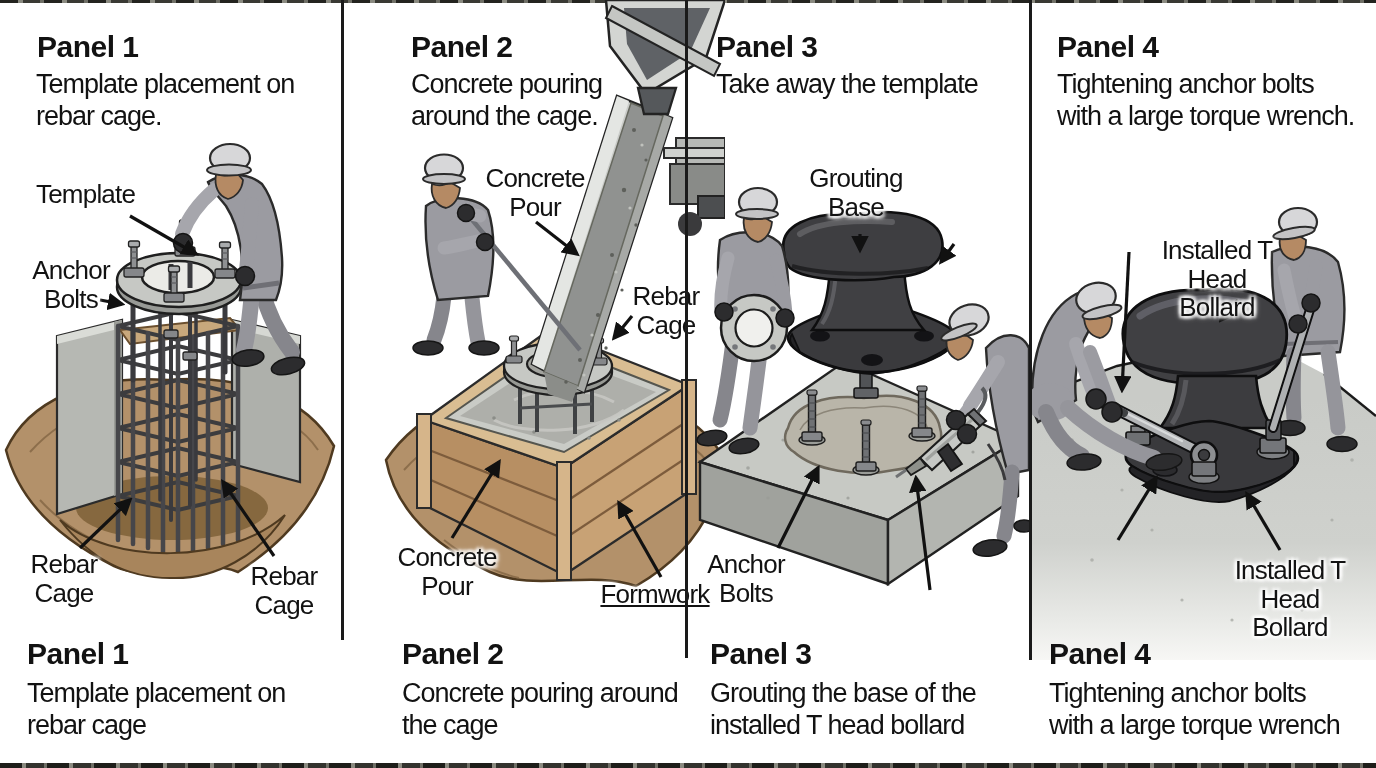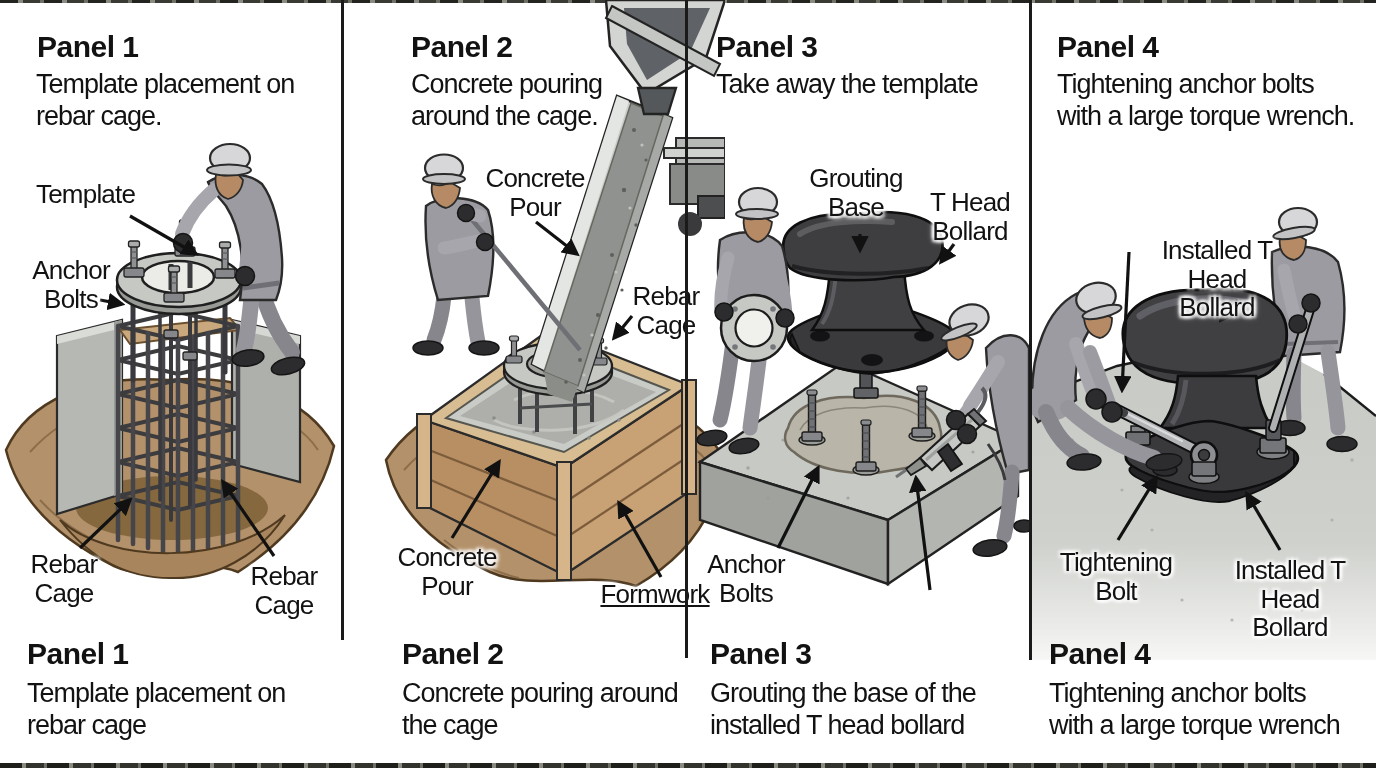--- a/index.html
+++ b/index.html
@@ -365,22 +365,20 @@
         <line x1="172" y1="234" x2="172" y2="250" marker-end="url(#a3)"></line>
         <line x1="266" y1="244" x2="253" y2="262" marker-end="url(#a3)"></line>
         <line x1="90" y1="548" x2="130" y2="468" marker-end="url(#a3)"></line>
         <line x1="242" y1="590" x2="228" y2="478" marker-end="url(#a3)"></line>
       </g>
     </svg>
     <div class="txt h-top" style="left:28px;top:30px;">Panel 3</div>
     <div class="txt lab center" style="left:118px;top:164px;width:100px;">Grouting
 Base</div>
     <div class="txt sub" style="left:28px;top:68px;width:300px;">Take away the template</div>
-    <div class="txt lab center" style="left:238px;top:188px;width:88px;">T Head
-Bollard</div>
     <div class="txt lab center" style="left:16px;top:550px;width:84px;">Anchor
 Bolts</div>
     <div class="txt h-bot" style="left:22px;top:637px;">Panel 3</div>
     <div class="txt cap" style="left:22px;top:678px;width:300px;">Grouting the base of the
 installed T head bollard</div>
   </div>
 
   <div class="panel" style="left:1032px;width:344px;">
     <svg class="illus" width="344" height="768" viewBox="0 0 344 768">
       <defs>
@@ -475,22 +473,20 @@
         <line x1="206" y1="300" x2="189" y2="320" marker-end="url(#a4)"></line>
         <line x1="86" y1="540" x2="124" y2="478" marker-end="url(#a4)"></line>
         <line x1="248" y1="550" x2="215" y2="494" marker-end="url(#a4)"></line>
       </g>
     </svg>
     <div class="txt h-top" style="left:25px;top:30px;">Panel 4</div>
     <div class="txt sub" style="left:25px;top:68px;width:316px;">Tightening anchor bolts
 with a large torque wrench.</div>
     <div class="txt lab center" style="left:118px;top:236px;width:134px;">Installed T
 Head Bollard</div>
-    <div class="txt lab center" style="left:25px;top:548px;width:118px;">Tightening
-Bolt</div>
     <div class="txt lab center" style="left:192px;top:556px;width:132px;">Installed T
 Head Bollard</div>
     <div class="txt h-bot" style="left:17px;top:637px;">Panel 4</div>
     <div class="txt cap" style="left:17px;top:678px;width:320px;">Tightening anchor bolts
 with a large torque wrench</div>
   </div>
 
   <div class="divider" style="left:341px;height:640px;"></div>
   <div class="divider" style="left:685px;height:658px;"></div>
   <div class="divider" style="left:1029px;height:660px;"></div>

